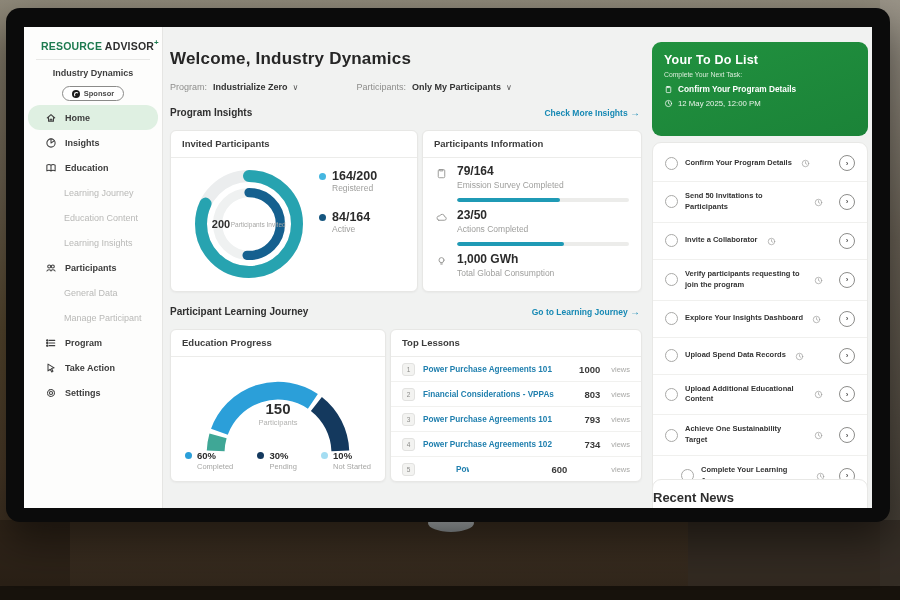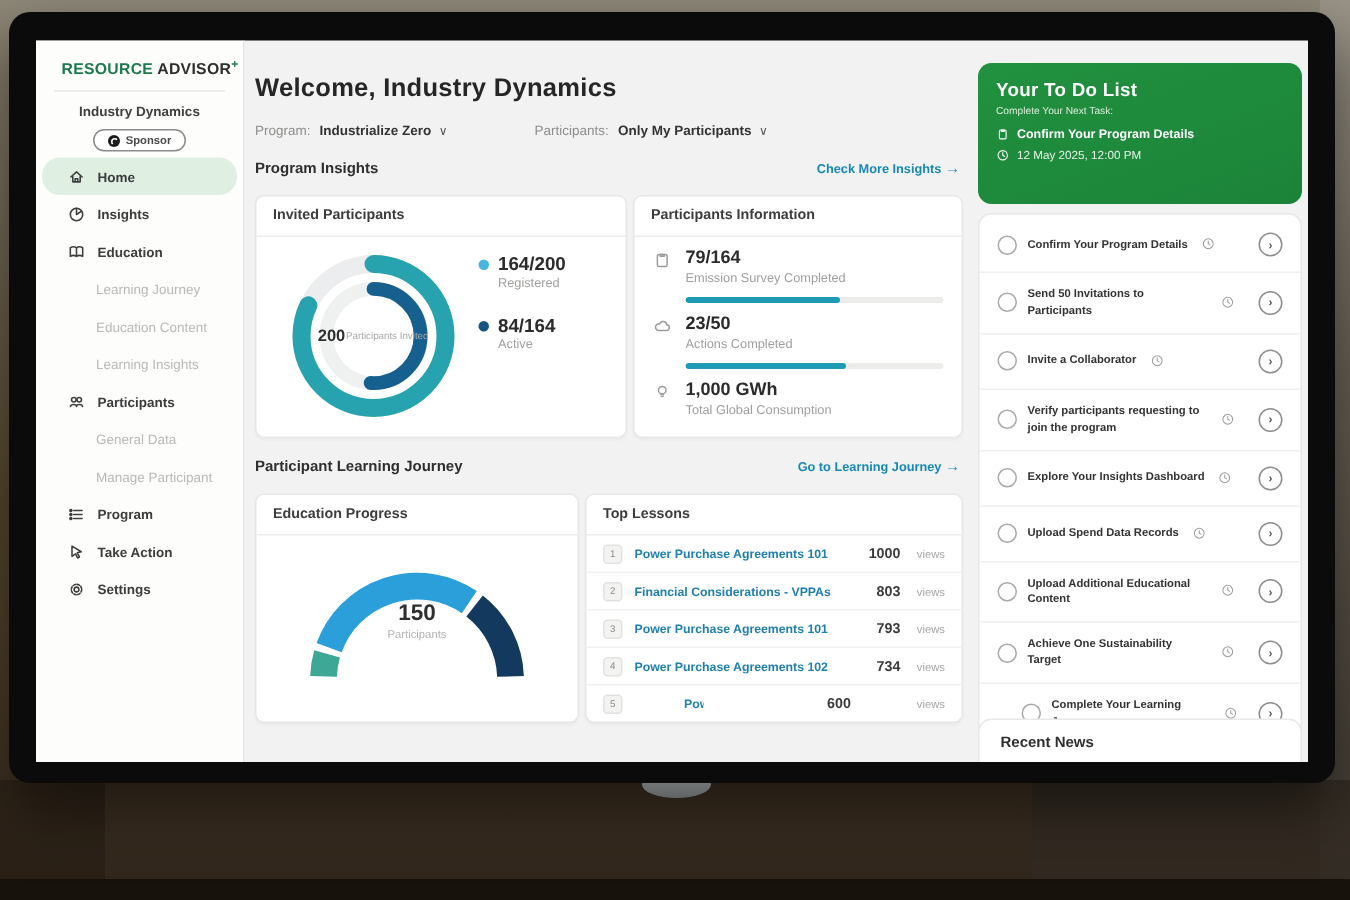--- a/index.html
+++ b/index.html
@@ -125,21 +125,21 @@
   .task-clock{flex-shrink:0;margin-left:2px;}
   .task-clock svg{width:9px;height:9px;stroke:#9a9a98;fill:none;stroke-width:1.2;stroke-linecap:round;}
   .task-spacer{flex:1;}
   .task-go{width:16px;height:16px;border:1.4px solid #8d8d8b;border-radius:50%;display:flex;align-items:center;
     justify-content:center;font-size:8px;font-weight:700;color:#555;flex-shrink:0;cursor:pointer;box-sizing:border-box;}
   .collapse-row{padding:8px 0 7px;text-align:center;font-size:8.5px;font-weight:700;color:#1789b4;cursor:pointer;}
   .collapse-row .car{font-size:8px;}
 
   .news-card{position:absolute;left:0;top:452px;width:216px;height:60px;background:#fff;border:1px solid #e8e8e6;
     border-radius:9px;box-sizing:border-box;}
-  .news-title{padding:10px 14px 8px;font-size:10px;font-weight:700;color:#2f2f2f;border-bottom:1px solid #ececea;}
+  .news-title{padding:10px 0 8px;font-size:13px;font-weight:700;color:#2f2f2f;border-bottom:1px solid #ececea;}
 </style>
 </head>
 <body>
 
 <div class="bg-right"></div>
 <div class="bg-bl"></div>
 <div class="bg-seam"></div>
 <div class="bg-bottom"></div>
 <div class="stand"></div>
 <div class="bezel"></div>
@@ -333,20 +333,43 @@
         <g id="gauge-arcs">
             <path d="M 25.0426421086633 97.55703523082495 A 70 70 0 0 1 27.71168128431769 80.70538509281002" stroke="#3fa796" stroke-width="20" fill="none"></path>
             <path d="M 29.221516544986414 76.05858996720318 A 70 70 0 0 1 134.14350324295228 41.96736992114708" stroke="#2b9fd9" stroke-width="20" fill="none"></path>
             <path d="M 138.0963032727961 44.83924724752946 A 70 70 0 0 1 164.9573578913367 97.55703523082494" stroke="#14395e" stroke-width="20" fill="none"></path>
           </g>
       </svg>
       <div class="gauge-center">
         <div class="gc-v">150</div>
         <div class="gc-l">Participants</div>
       </div>
+      <div class="ep-legend">
+        <div class="ep-item">
+          <span class="ep-dot" style="background:#2b9fd9;"></span>
+          <span>
+              <div class="ep-v">60%</div>
+          <div class="ep-l">Completed</div>
+            </span>
+        </div>
+        <div class="ep-item">
+          <span class="ep-dot" style="background:#14395e;"></span>
+          <span>
+              <div class="ep-v">30%</div>
+          <div class="ep-l">Pending</div>
+            </span>
+        </div>
+        <div class="ep-item">
+          <span class="ep-dot" style="background:#a4ddf2;"></span>
+          <span>
+              <div class="ep-v">10%</div>
+          <div class="ep-l">Not Started</div>
+            </span>
+        </div>
+      </div>
     </div>
 
     <div class="card" style="left:220px;top:302px;width:250px;height:151px;">
       <div class="card-title">Top Lessons</div>
       <div class="lesson">
         <span class="rank">1</span>
         <span class="l-title">Power Purchase Agreements 101</span>
         <span class="l-spacer"></span>
         <span class="l-views">1000</span>
         <span class="l-suffix">views</span>

